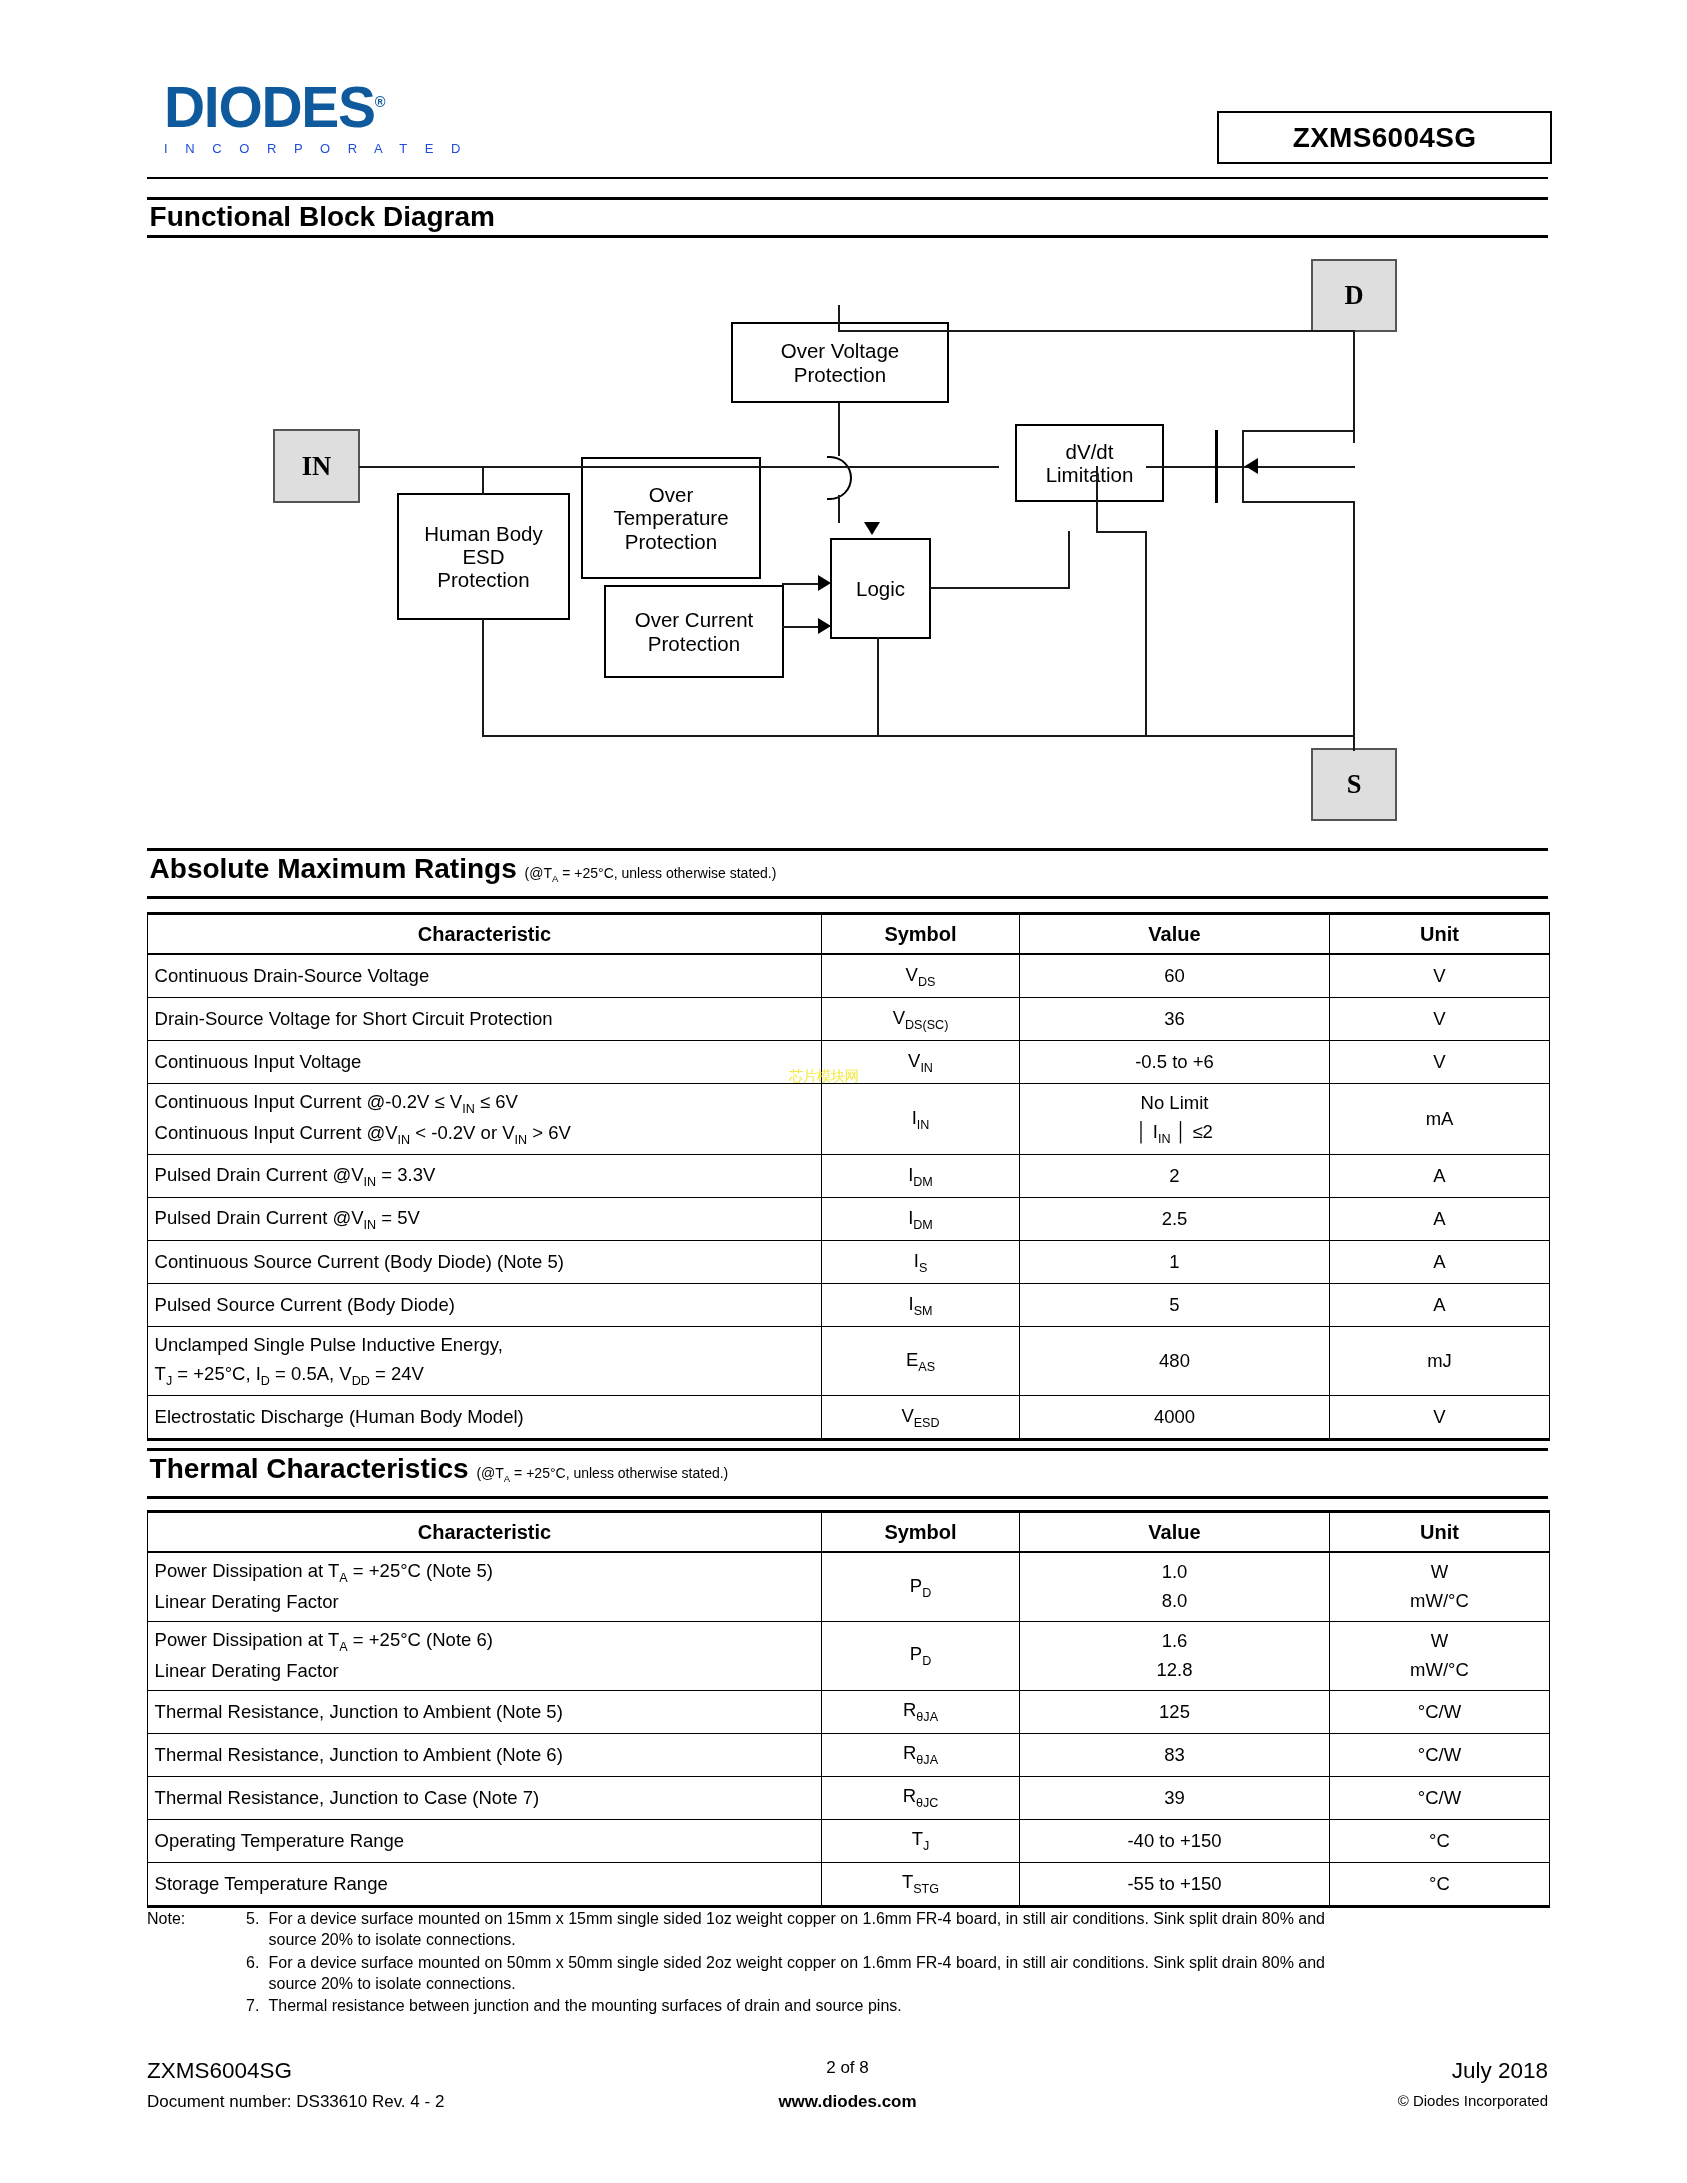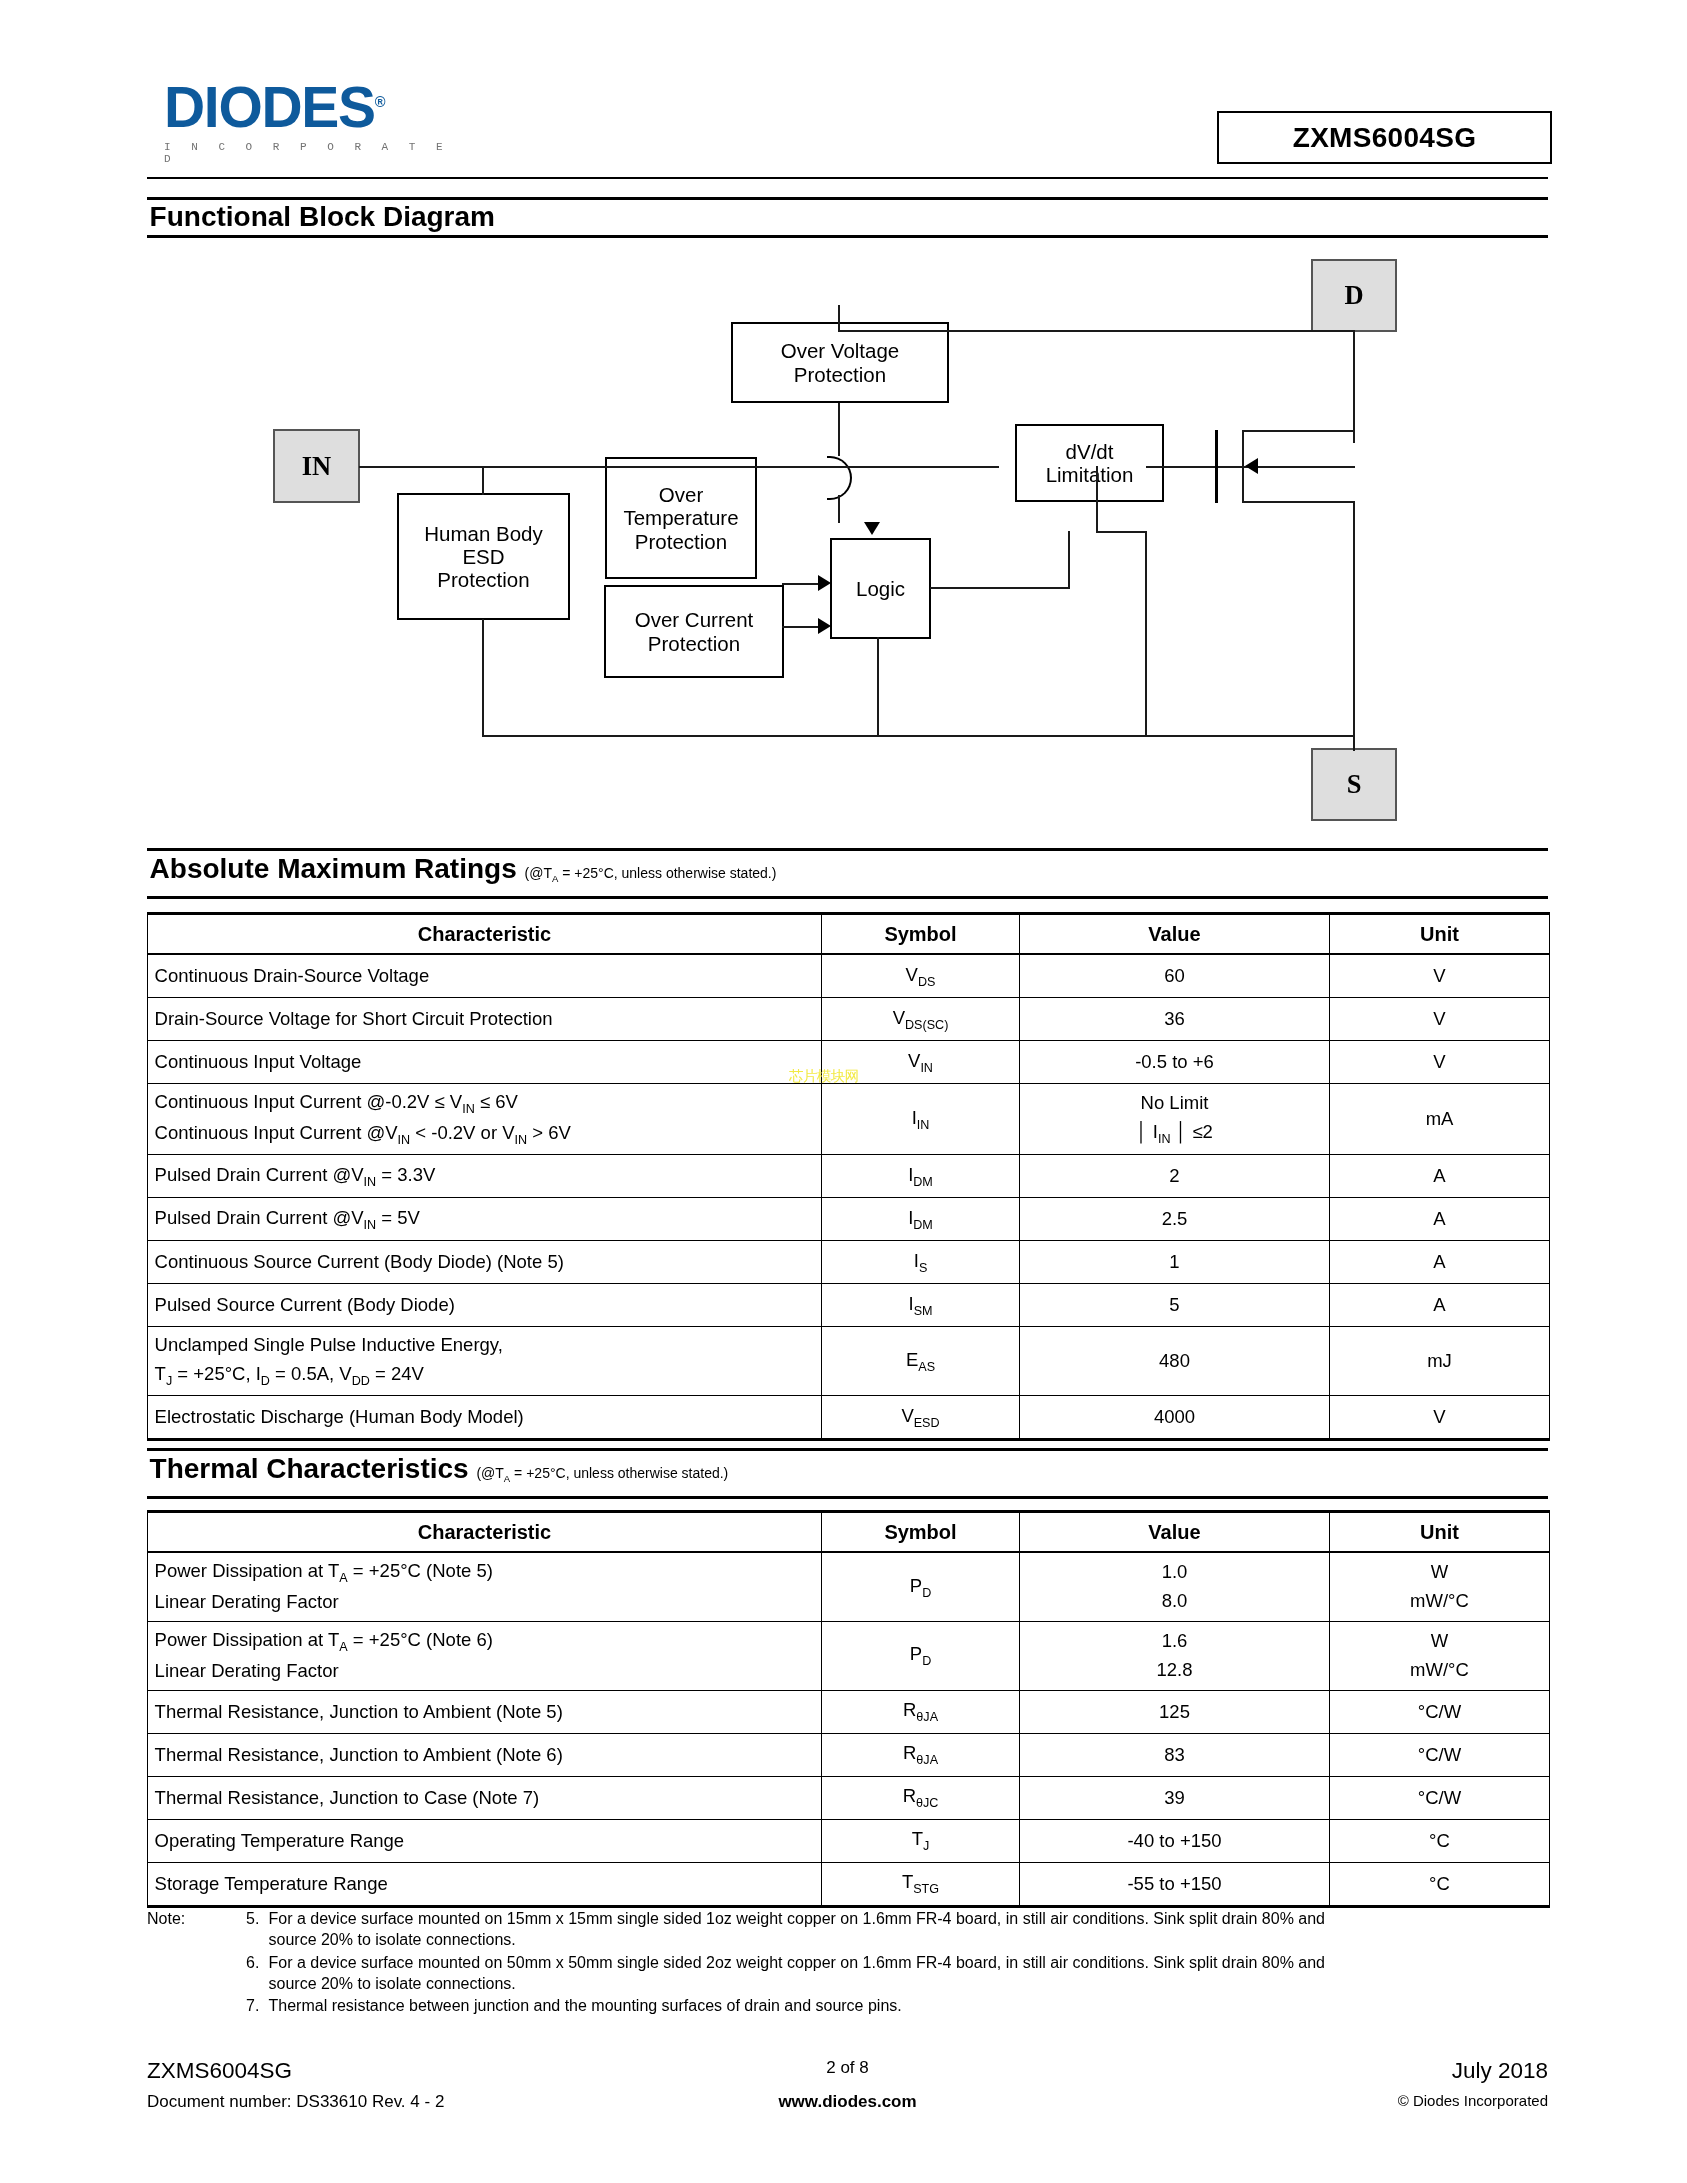--- a/index.html
+++ b/index.html
@@ -5,21 +5,21 @@
   html,body{margin:0;padding:0;background:#fff;}
   body{width:1687px;height:2183px;font-family:"Liberation Sans",sans-serif;color:#000;position:relative;overflow:hidden;}
 
   .page{position:absolute;left:0;top:0;width:1687px;height:2183px;}
 
   
   .hdr{position:absolute;left:0;top:0;width:1687px;height:192px;}
   .logo{position:absolute;left:164px;top:79px;width:304px;height:86px;}
   .logo-word{font-family:"Liberation Sans",sans-serif;font-weight:bold;font-size:57px;letter-spacing:-1.3px;color:#0e5a9c;line-height:1;}
   .logo-reg{font-size:14.6px;vertical-align:super;}
-  .logo-sub{font-size:11px;letter-spacing:7px;color:#737373;margin-top:5.3px;font-weight:normal;font-family:Liberation Mono, monospace;}
+  .logo-sub{font-size:13px;letter-spacing:7px;color:#1d4ed8;margin-top:5.3px;font-weight:normal;}
   .partbox{position:absolute;left:1217px;top:111px;width:331px;height:49px;border:2px solid #000;display:flex;align-items:center;justify-content:center;}
   .partbox span{font-size:28px;font-weight:bold;letter-spacing:0.3px;}
   .hdr-rule{position:absolute;left:147px;top:177px;width:1401px;height:2px;background:#000;}
 
   
   .sec{position:absolute;left:147px;width:1401px;}
   .sec-rule-top{position:absolute;left:0;width:100%;height:3.3px;background:#000;}
   .sec-rule-bot{position:absolute;left:0;width:100%;height:3.3px;background:#000;}
   .sec-title{position:absolute;left:2.6px;font-size:28px;font-weight:bold;white-space:nowrap;}
   .sec-title .sub{font-size:14px;font-weight:normal;}
@@ -107,21 +107,21 @@
     </div>
 
     <div class="dblk" style="left:851px;top:192px;width:149px;height:78px;margin-left:17px;">
       <div><span>dV/dt</span><br><span>Limitation</span></div>
     </div>
 
     <div class="dblk" style="left:250px;top:261px;width:173px;height:127px;">
       <div><span>Human Body</span><br><span>ESD</span><br><span>Protection</span></div>
     </div>
 
-    <div class="dblk" style="left:458px;top:225px;width:152px;height:122px;">
+    <div class="dblk" style="left:434px;top:225px;width:180px;height:122px;">
       <div><span>Over</span><br><span>Temperature</span><br><span>Protection</span></div>
     </div>
 
     <div class="dblk" style="left:457px;top:353px;width:180px;height:93px;">
       <div><span>Over Current</span><br><span>Protection</span></div>
     </div>
 
     <div class="dblk" style="left:683px;top:306px;width:101px;height:101px;">
       <div><span>Logic</span></div>
     </div>

